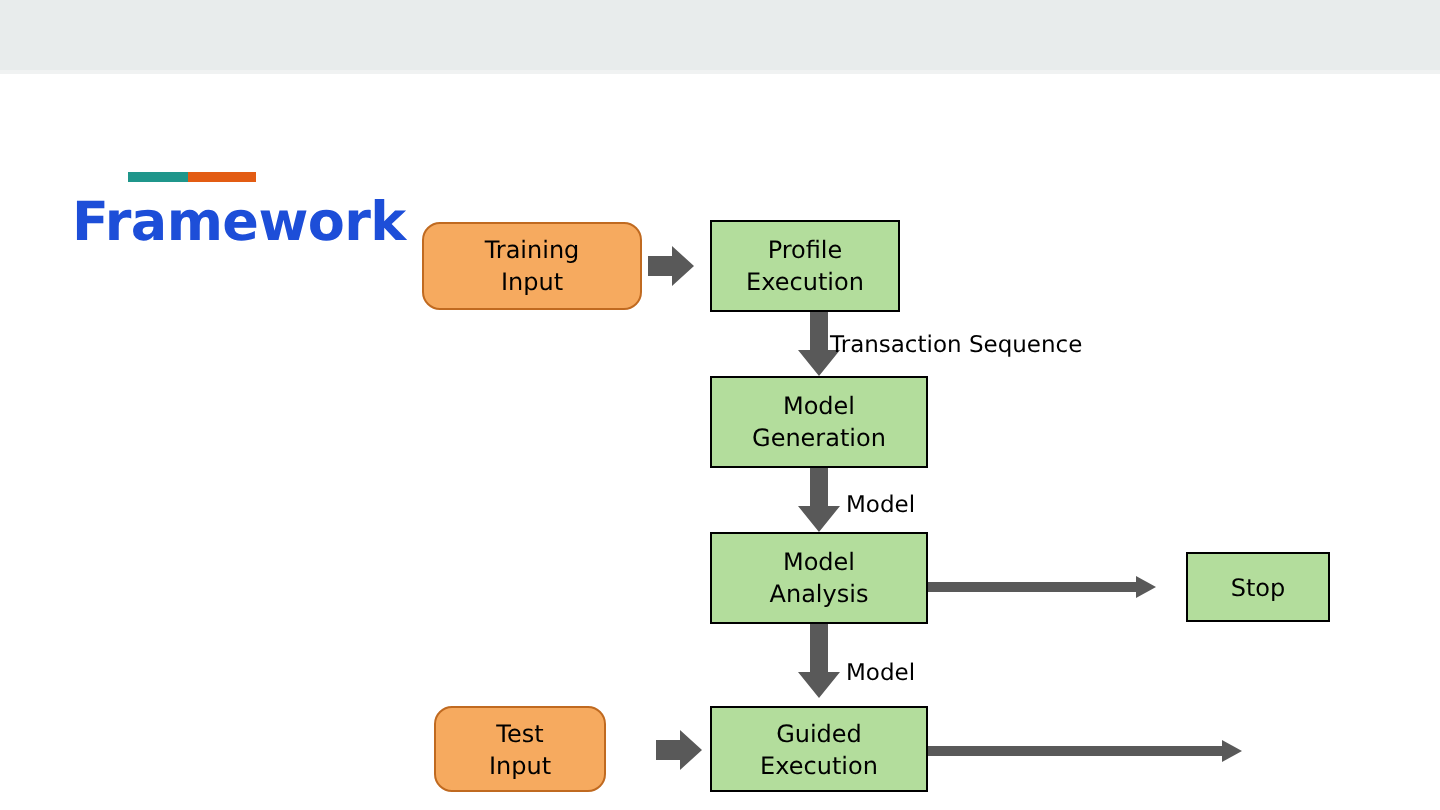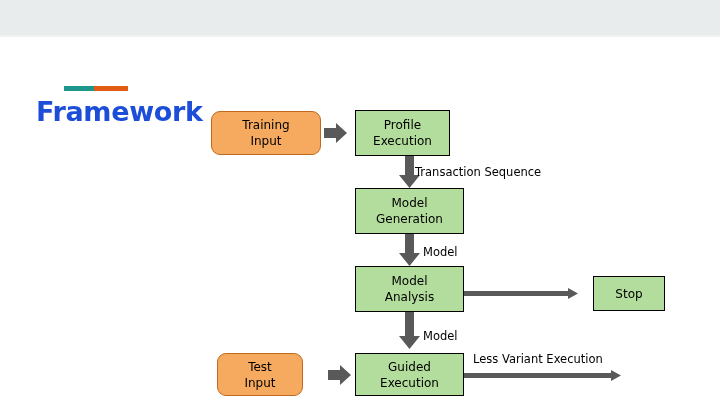--- a/index.html
+++ b/index.html
@@ -210,15 +210,14 @@
       <polygon points="0,6 12,6 12,1 23,11 12,21 12,16 0,16" fill="#595959"></polygon>
     </svg>
   </div>
 
   <div class="line-arrow" style="left:464px; top:370px; width:158px;">
     <svg width="158" height="11" viewBox="0 0 158 11" aria-hidden="true">
       <line x1="0" y1="5.5" x2="147" y2="5.5" stroke="#595959" stroke-width="5"></line>
       <polygon points="147,0 157,5.5 147,11" fill="#595959"></polygon>
     </svg>
   </div>
-  <div class="arrow-label" style="left:473px; top:352px;">Less Variant Execution</div>
 
 </div>
 
 </body></html>

